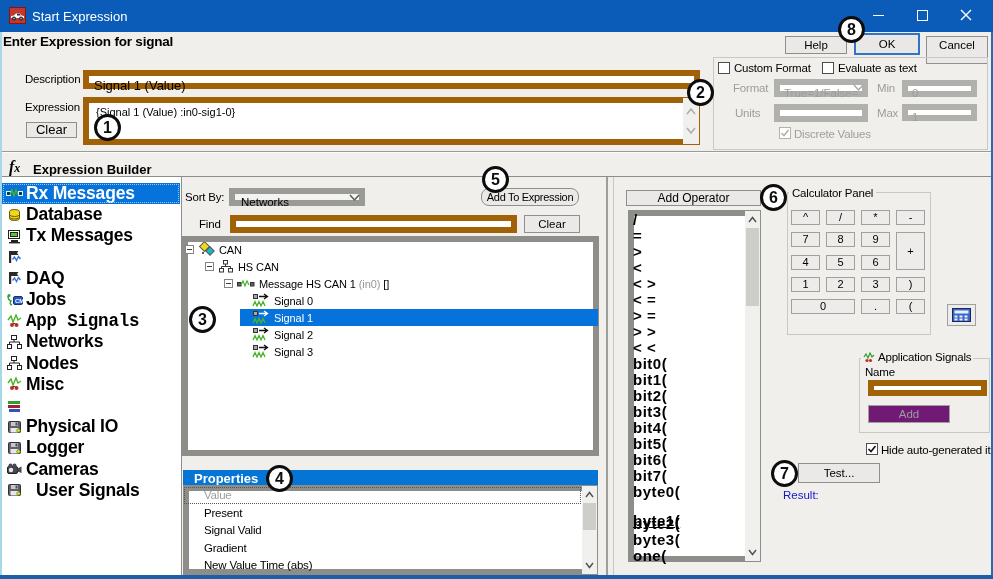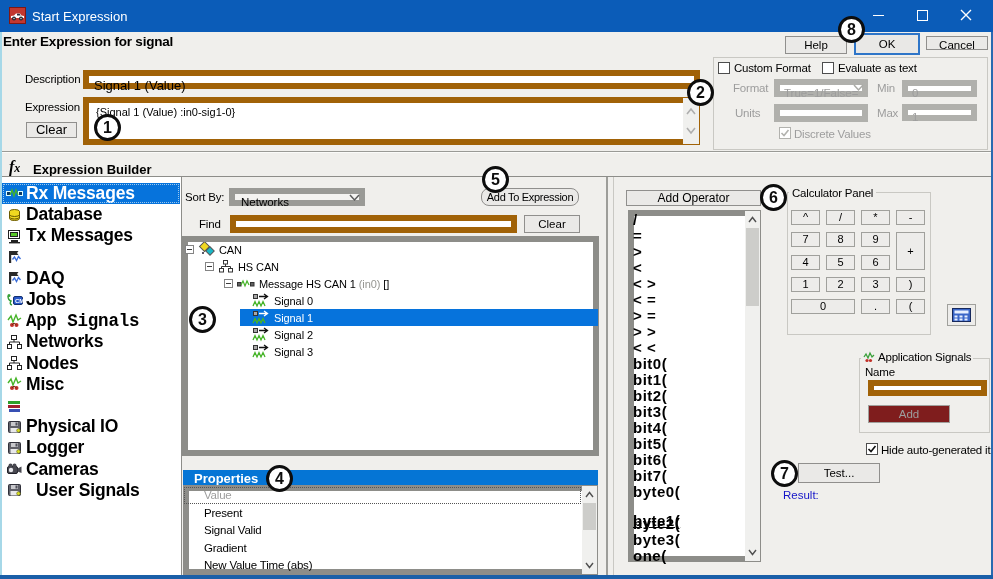--- a/index.html
+++ b/index.html
@@ -65,21 +65,21 @@
 <div class="sb" style="left:683px;top:98px;width:16px;height:46px;"></div>
 <svg class="abs" style="left:683px;top:98px;" width="16" height="46">
  <path d="M4 16 L8 11 L12 16" fill="none" stroke="#aeaeae" stroke-width="1.6"></path>
  <path d="M4 30 L8 35 L12 30" fill="none" stroke="#aeaeae" stroke-width="1.6"></path>
 </svg>
 <div class="btn" style="left:26px;top:122px;width:51px;height:16px;line-height:14px;font-size:13px;">Clear</div>
 
 <div class="btn" style="left:785px;top:36px;width:62px;height:18px;line-height:16px;">Help</div>
 <div class="abs" style="left:854px;top:33px;width:66px;height:22px;border:2px solid #2e75c8;box-sizing:border-box;background:#e9e8e6;"></div>
 <div class="abs" style="left:856px;top:35px;width:62px;height:18px;line-height:18px;text-align:center;font-size:11.5px;">OK</div>
-<div class="btn" style="left:926px;top:36px;width:62px;height:14px;line-height:16px;">Cancel</div>
+<div class="btn" style="left:926px;top:36px;width:62px;height:28px;line-height:16px;">Cancel</div>
 
 <div class="gb" style="left:713px;top:57px;width:275px;height:93px;"></div>
 <div class="chk" style="left:718px;top:62px;"></div>
 <div class="lbl" style="left:734px;top:62px;">Custom Format</div>
 <div class="chk" style="left:822px;top:62px;"></div>
 <div class="lbl" style="left:838px;top:62px;">Evaluate as text</div>
 
 <div class="glbl" style="left:733px;top:82px;">Format</div>
 <div class="tb" style="left:774px;top:79px;width:94px;height:18px;border-color:#b0b0ac;">
     <div style="margin:2px 0 0 4px;font-size:11.5px;color:#9d9d9d;">True=1/False=</div>
@@ -430,21 +430,21 @@
 <div class="gb" style="left:859px;top:358px;width:131px;height:75px;"></div>
 <div class="abs" style="left:861px;top:351px;font-size:11.5px;letter-spacing:-0.2px;background:#f0efec;padding:0 2px;display:flex;align-items:center;">
  <svg width="13" height="12" style="margin-right:2px;">
       <path d="M1 6 L3 3 L5 7 L7 2 L9 6 L11 4" fill="none" stroke="#3aa03a" stroke-width="1.3"></path>
       <circle cx="4" cy="9.5" r="1.6" fill="#c03028"></circle>
       <circle cx="7.5" cy="9.5" r="1.6" fill="#c03028"></circle>
     </svg>
  Application Signals</div>
 <div class="lbl" style="left:865px;top:366px;">Name</div>
 <div class="tb" style="left:868px;top:380px;width:119px;height:16px;"></div>
-<div class="cbtn" style="left:868px;top:405px;width:82px;height:18px;line-height:17px;color:#9d9d9d;font-size:11.5px;background:#7f1d1d;">Add</div>
+<div class="cbtn" style="left:868px;top:405px;width:82px;height:18px;line-height:17px;color:#9d9d9d;font-size:11.5px;background:#701a75;">Add</div>
 
 <div class="chk" style="left:866px;top:443px;"></div>
 <svg class="abs" style="left:866px;top:443px;" width="12" height="12">
     <path d="M2.5 6 L5 8.5 L9.5 3" fill="none" stroke="#111" stroke-width="1.6"></path>
   </svg>
 <div class="lbl" style="left:881px;top:444px;">Hide auto-generated ite</div>
 
 <div class="btn" style="left:798px;top:463px;width:82px;height:20px;line-height:18px;">Test...</div>
 <div class="abs" style="left:783px;top:489px;font-size:11.5px;color:#1414c8;">Result:</div>
 

